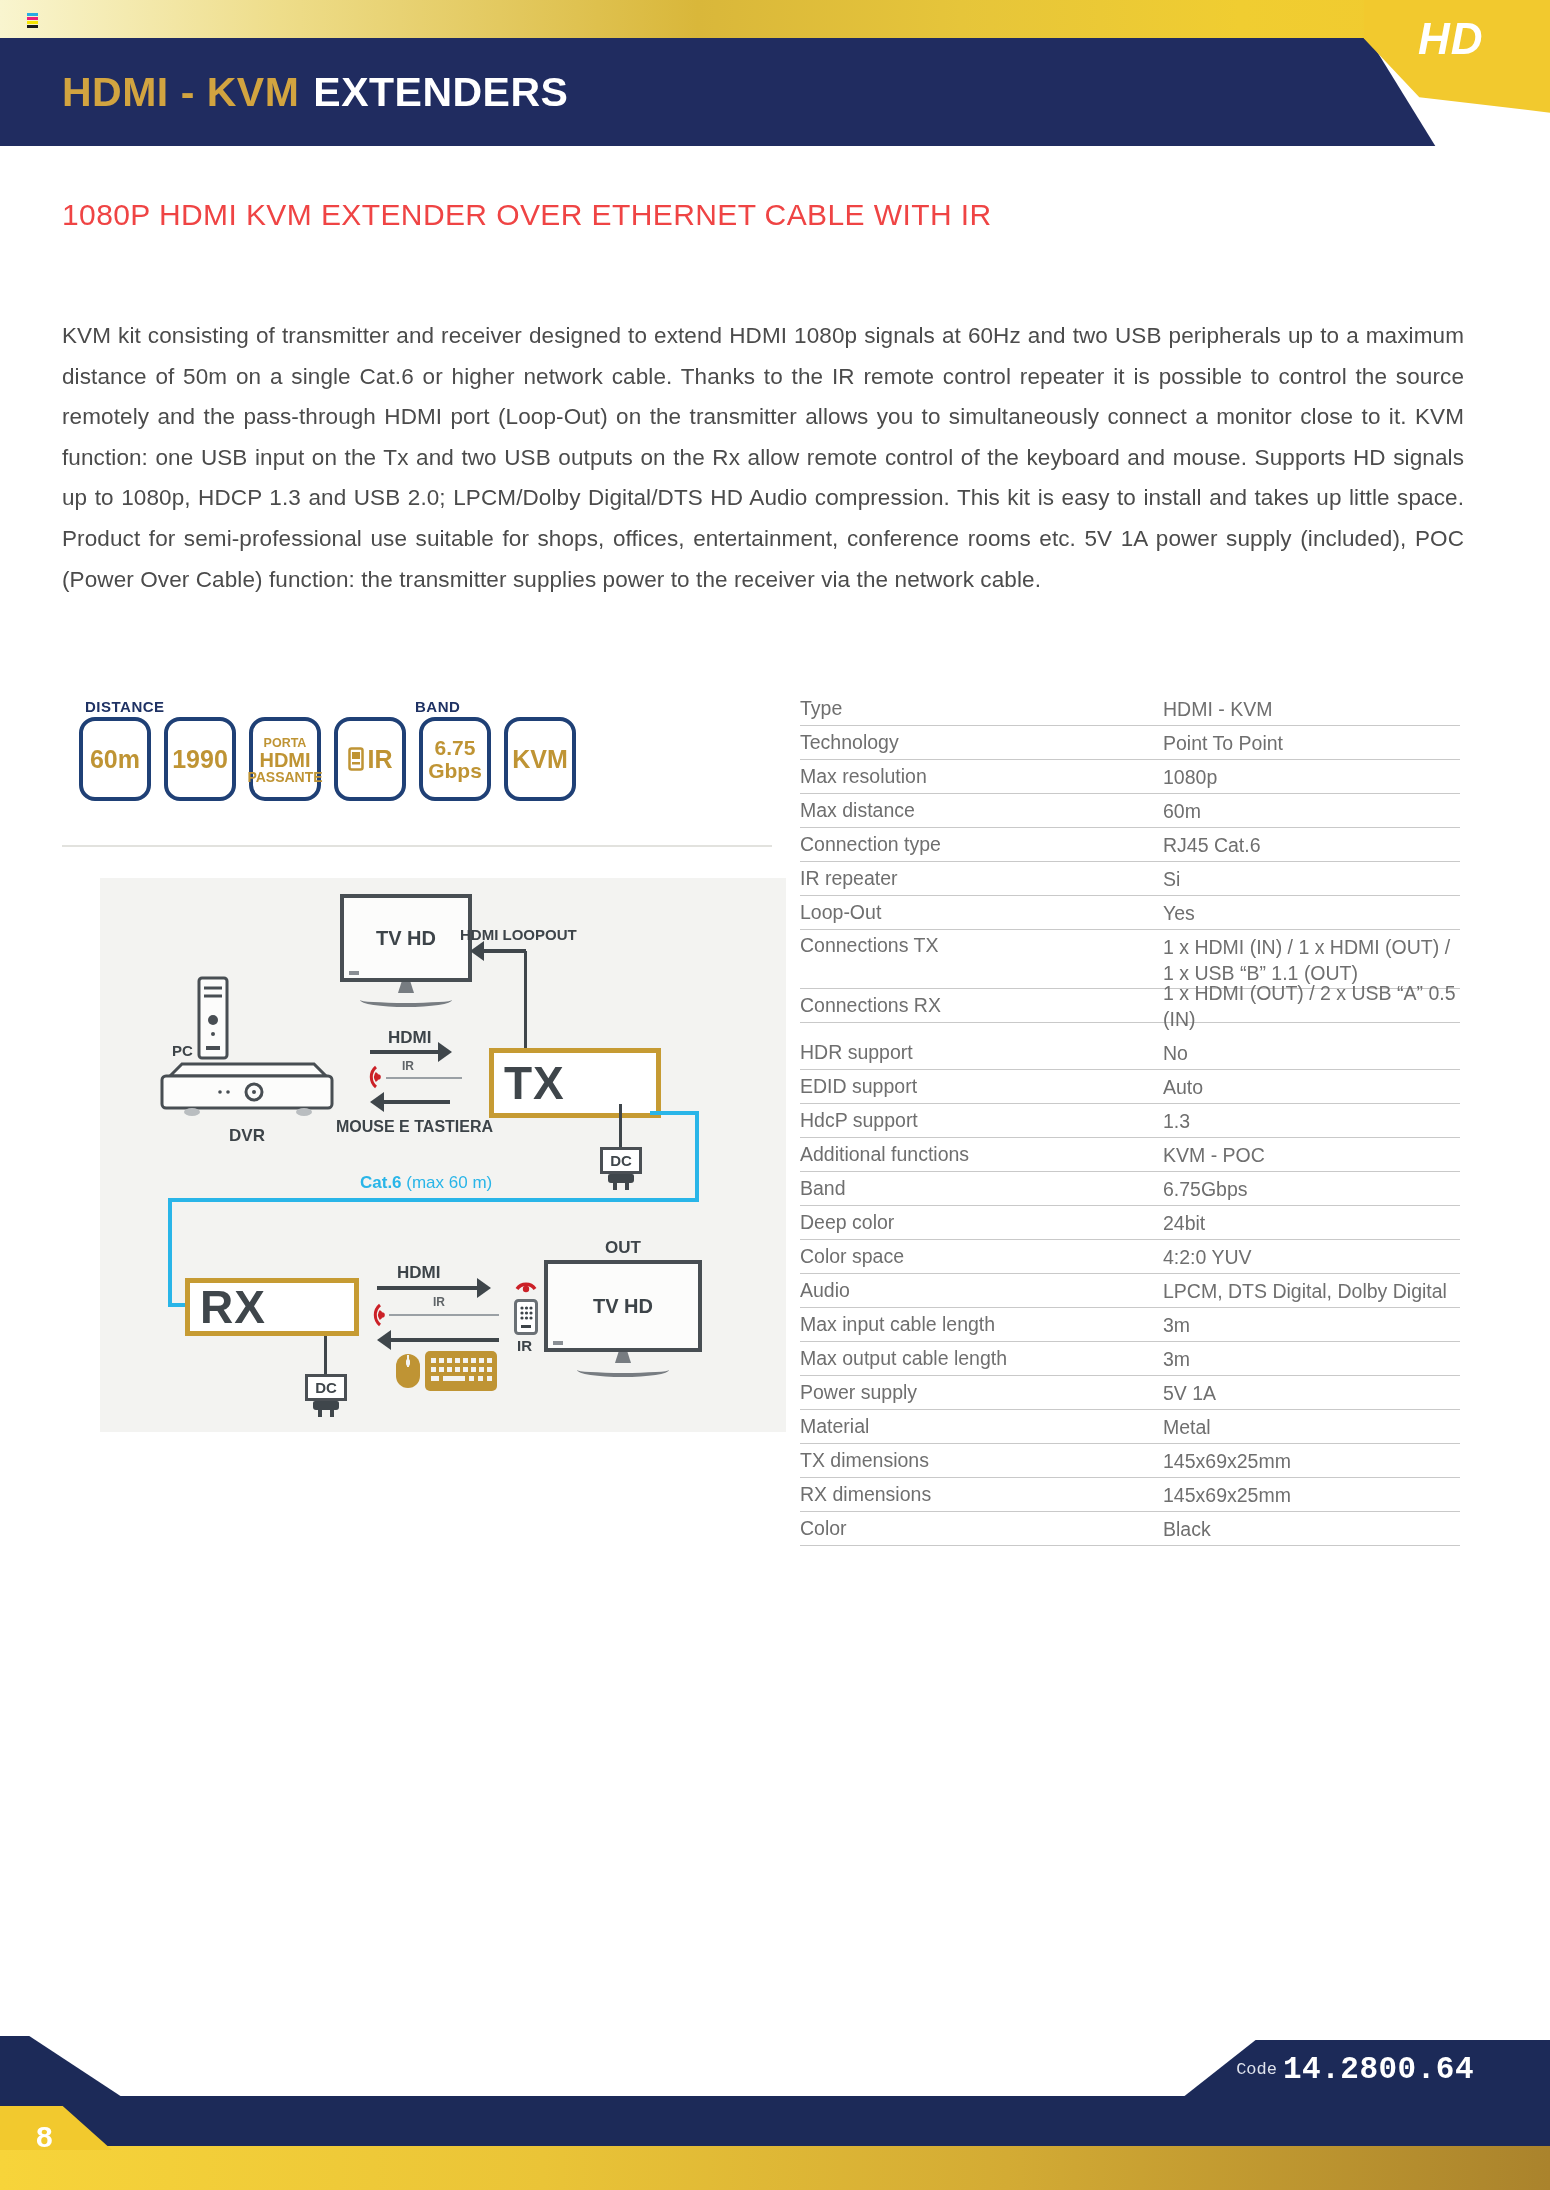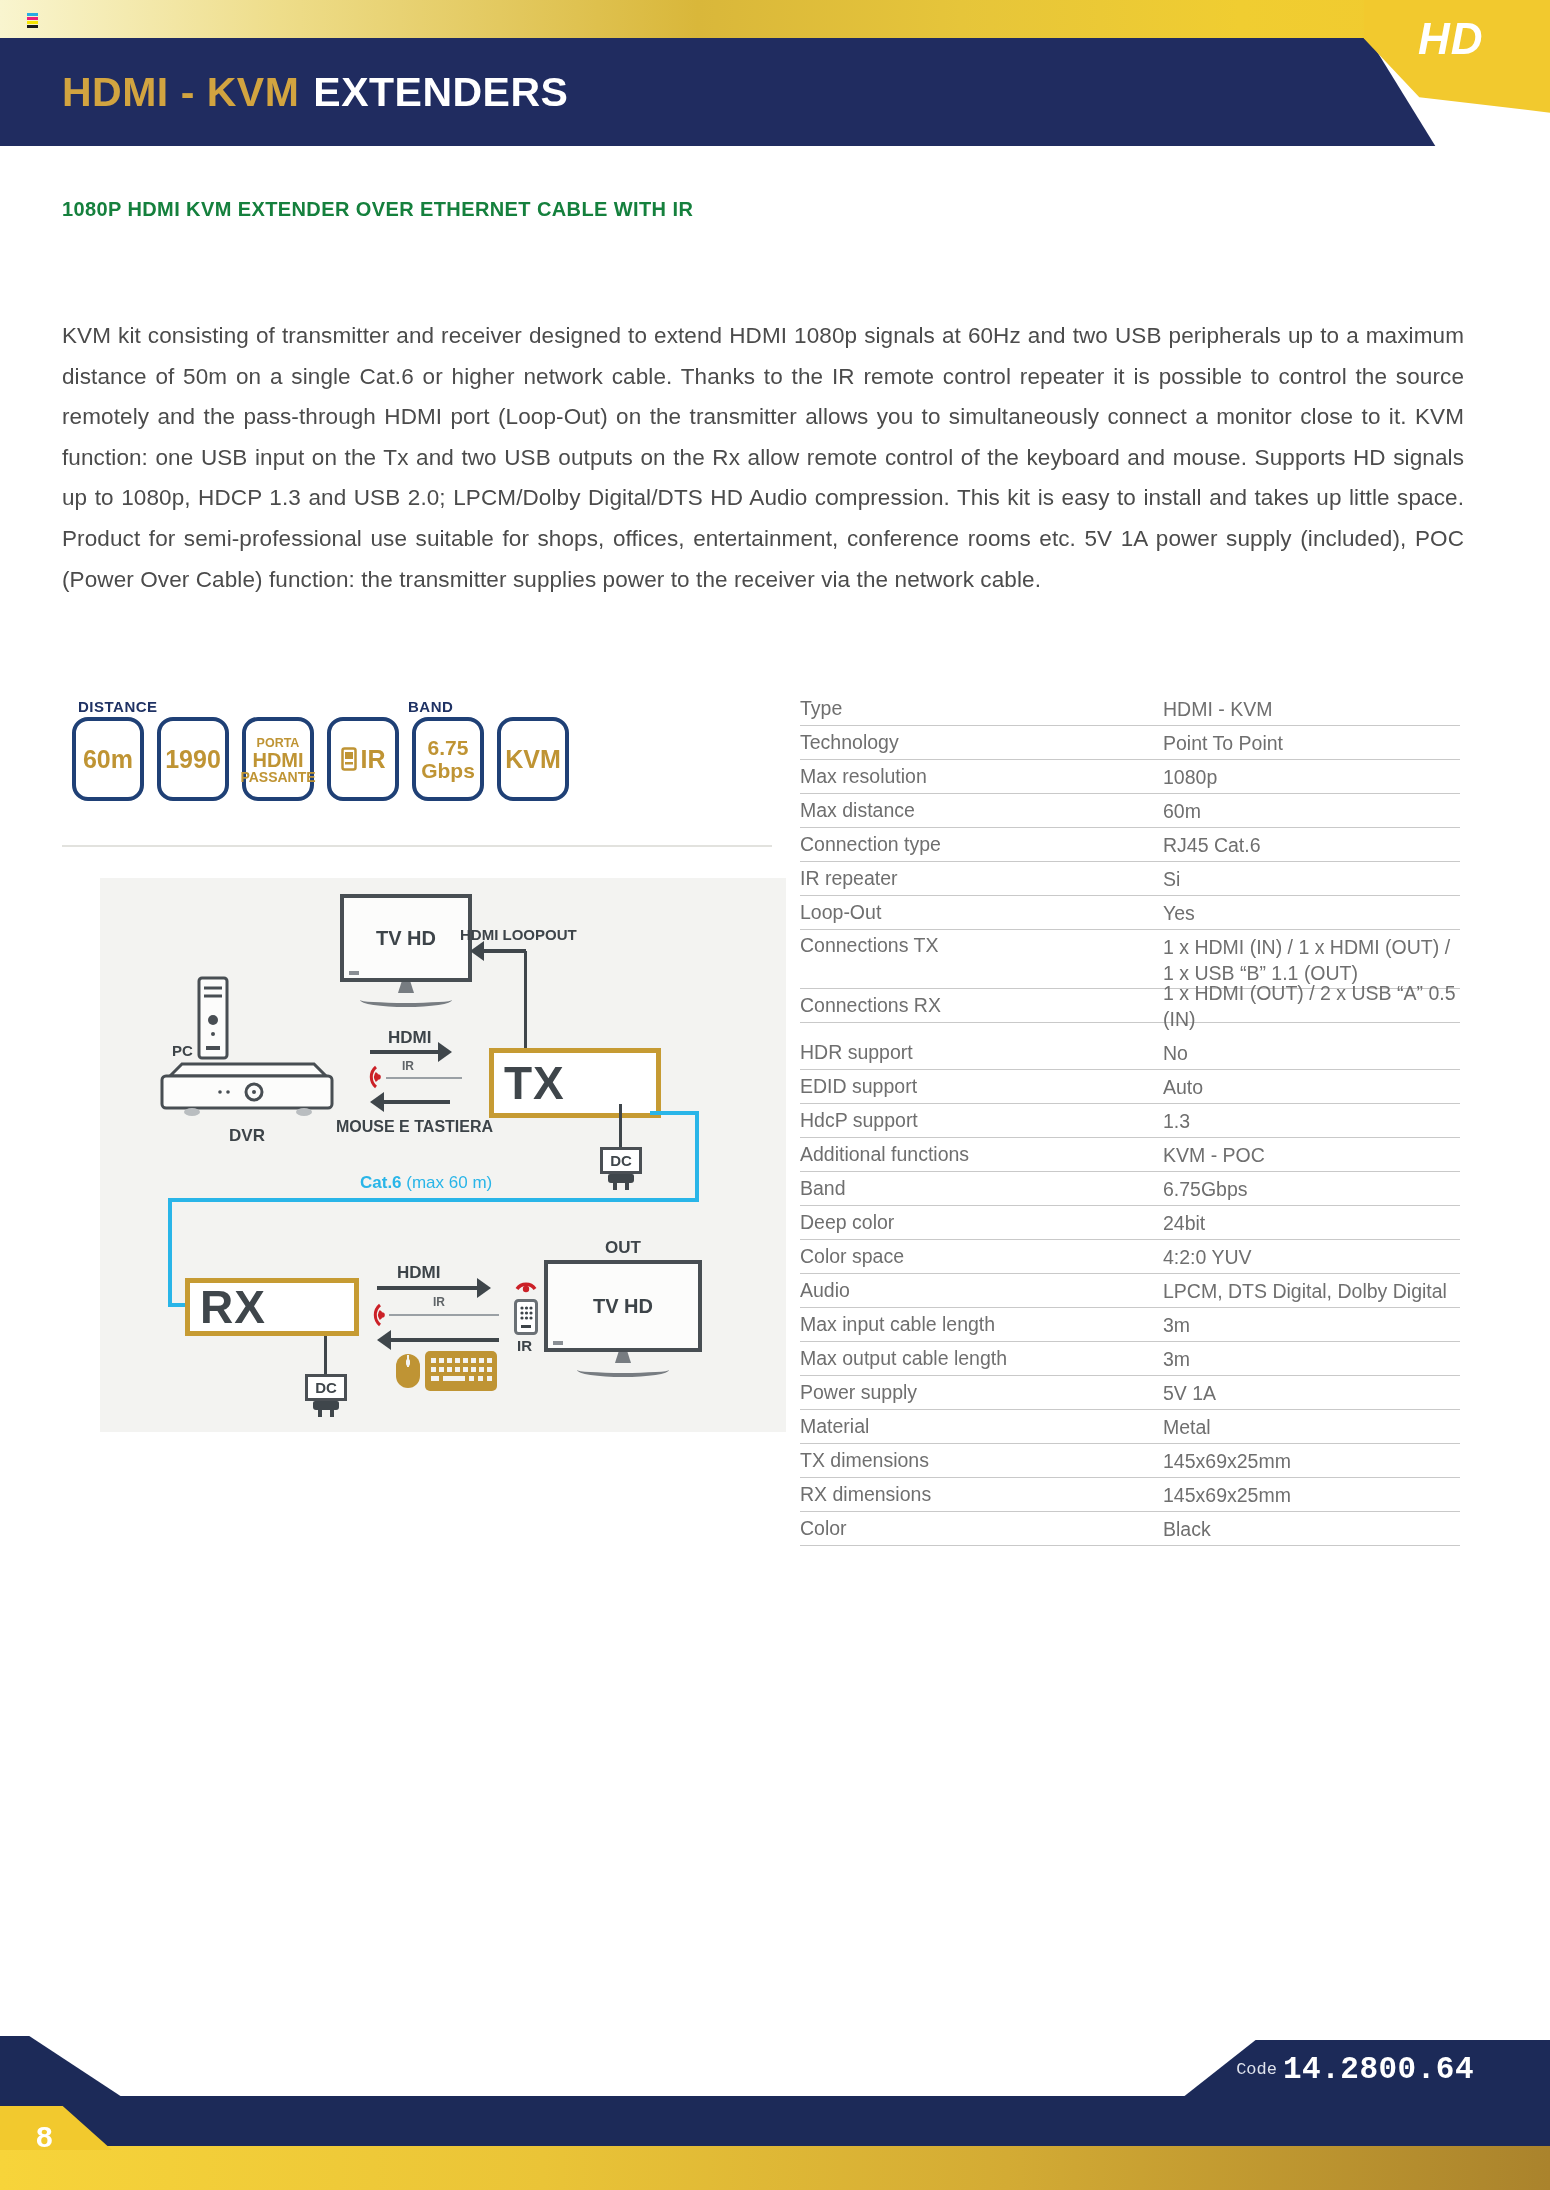--- a/index.html
+++ b/index.html
@@ -15,25 +15,25 @@
         clip-path:polygon(0 0,88.3% 0,92.6% 100%,0 100%);}
   .band-title{position:absolute;left:62px;top:38px;height:108px;display:flex;align-items:center;gap:14px;
         font-size:41px;font-weight:800;letter-spacing:.5px;z-index:2;}
   .band-title .acc{color:#d2a440;}
   .band-title .rest{color:#ffffff;}
   .hd-corner{position:absolute;left:1352px;top:0;width:198px;height:128px;background:#f2c92e;z-index:1;
         clip-path:polygon(6% 0,100% 0,100% 88%,34% 76%,6% 30%);}
   .hd-logo{position:absolute;left:1418px;top:14px;z-index:2;color:#ffffff;font-size:44px;font-weight:800;
         font-style:italic;letter-spacing:1px;}
   
-  .ptitle{position:absolute;left:62px;top:198px;width:1420px;color:#15803d;font-size:20px;font-weight:700;letter-spacing:.4px;}
+  .ptitle{position:absolute;left:62px;top:198px;width:1420px;color:#ef4444;font-size:30px;font-weight:400;letter-spacing:.4px;}
   .desc{position:absolute;left:62px;top:316px;width:1402px;color:#4b4b4b;font-size:22.5px;line-height:40.6px;
         text-align:justify;letter-spacing:.1px;}
   
-  .badges{position:absolute;left:52px;top:698px;width:712px;height:150px;}
+  .badges{position:absolute;left:59px;top:698px;width:712px;height:150px;}
   .bcap{position:absolute;font-size:15px;font-weight:800;color:#1f3264;letter-spacing:.5px;}
   .cap1{left:26px;top:0;}.cap2{left:356px;top:0;}
   .brow{position:absolute;left:20px;top:19px;display:flex;gap:13px;}
   .badge{width:72px;height:84px;border:4px solid #1f4076;border-radius:16px;background:#fff;
         display:flex;flex-direction:column;align-items:center;justify-content:center;
         color:#bf9434;font-weight:800;box-sizing:border-box;}
   .badge .big{font-size:25px;}
   .badge .s1{font-size:12.5px;line-height:14px;}
   .badge .s2{font-size:20px;line-height:21px;}
   .badge .s3{font-size:14px;line-height:12px;text-align:center;}

